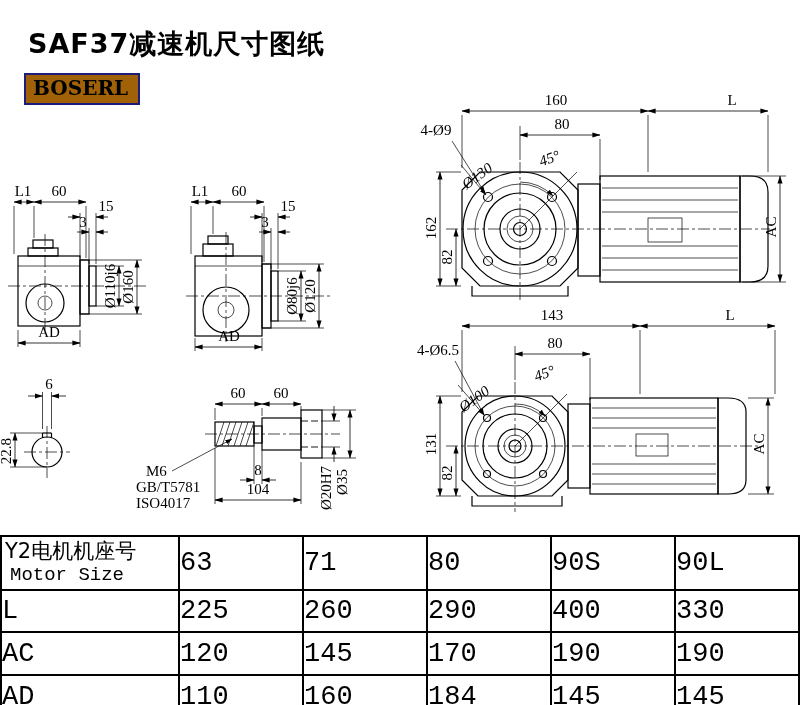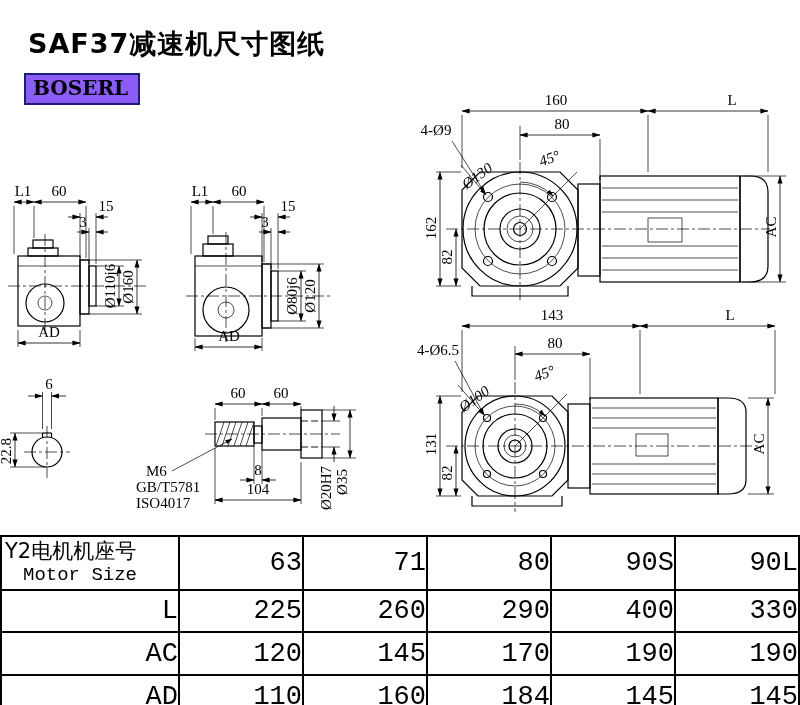--- a/index.html
+++ b/index.html
@@ -4,45 +4,45 @@
 <style>
   html,body { margin:0; padding:0; background:#fff; }
   #page { position:relative; width:800px; height:705px; background:#fff; overflow:hidden;
           font-family:"Liberation Sans", sans-serif;margin-top:14px; }
 
   #title { position:absolute; left:28px; top:12px; font-size:27px; font-weight:bold;
            color:#000; letter-spacing:1px; font-family:"DejaVu Sans", sans-serif; }
 
   #logo { position:absolute; left:24px; top:59px; border:2px solid #1c1c7a;
           padding:1px 10px 3px 7px; font-family:"DejaVu Serif", serif;
-          font-size:20px; font-weight:bold; color:#000; background:#8b5cf6; }
+          font-size:20px; font-weight:bold; color:#000; background:#a16207; }
 
   #drawing { position:absolute; left:0; top:0; }
 
   
   .ln { stroke:#000; stroke-width:1.2; fill:none; }
   .tn { stroke:#000; stroke-width:0.7; fill:none; }
   .dl { stroke:#000; stroke-width:0.8; fill:none; }
   .cl { stroke:#000; stroke-width:0.7; fill:none; stroke-dasharray:12 3 3 3; }
   .hd { stroke:#000; stroke-width:0.9; fill:none; stroke-dasharray:7 3; }
   text.dim { font-family:"Liberation Serif", serif; font-size:15px; fill:#000; text-anchor:middle; }
   text.it  { font-style:italic; }
   text.ts  { text-anchor:start; }
 
   
   #size-table { position:absolute; left:0; top:521px; width:800px; height:184px;
                 border-collapse:collapse; table-layout:fixed;
                 font-family:"Liberation Mono", monospace; }
-  #size-table td, #size-table th { border:2px solid #000; text-align:right;
+  #size-table td, #size-table th { border:2px solid #000; text-align:left;
                 vertical-align:middle; font-size:27px; color:#000; font-weight:normal;
                 padding:0; }
   #size-table th { text-align:left; }
   .hdr-cn { font-size:21px; padding-left:3px; line-height:1.2;
             font-family:"DejaVu Sans", sans-serif; }
-  .hdr-en { font-size:19px; padding-left:21px; line-height:1.2; }
+  .hdr-en { font-size:19px; padding-left:8px; line-height:1.2; }
   .rowlab { font-size:26px; }
 </style>
 </head>
 <body>
 
 <div id="page">
 
   <div id="title">SAF37减速机尺寸图纸</div>
   <div id="logo">BOSERL</div>
 

